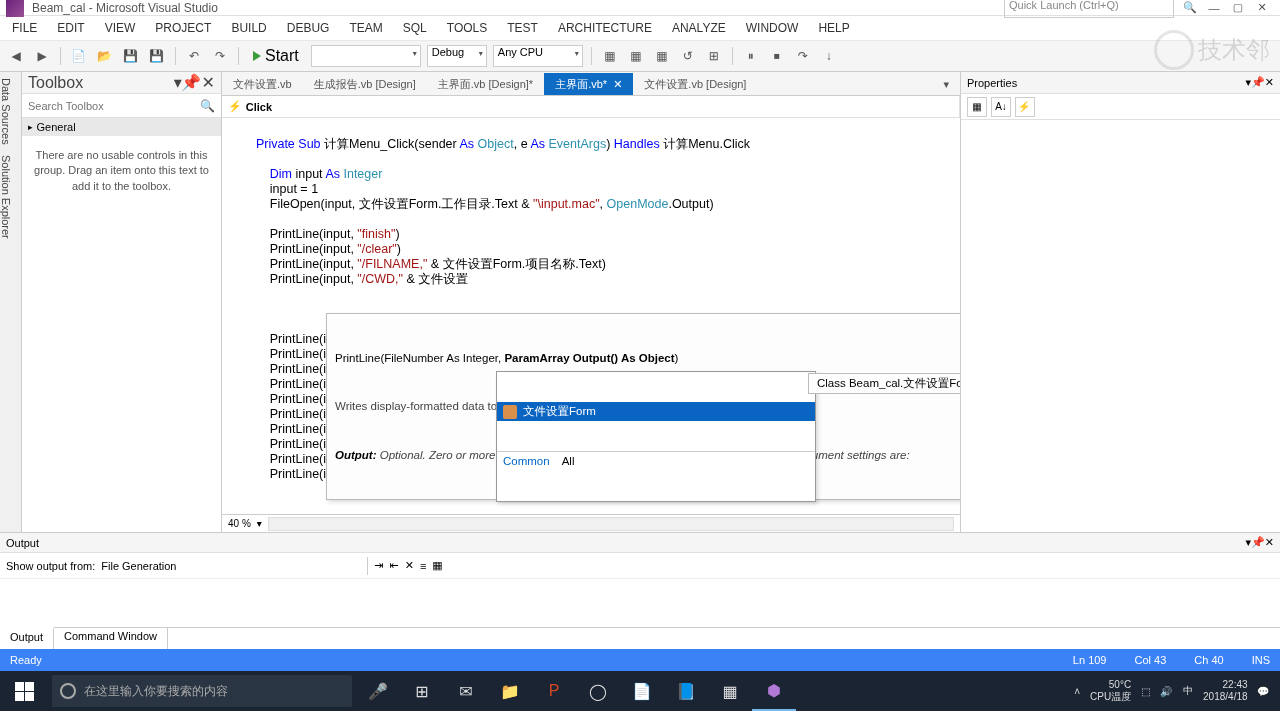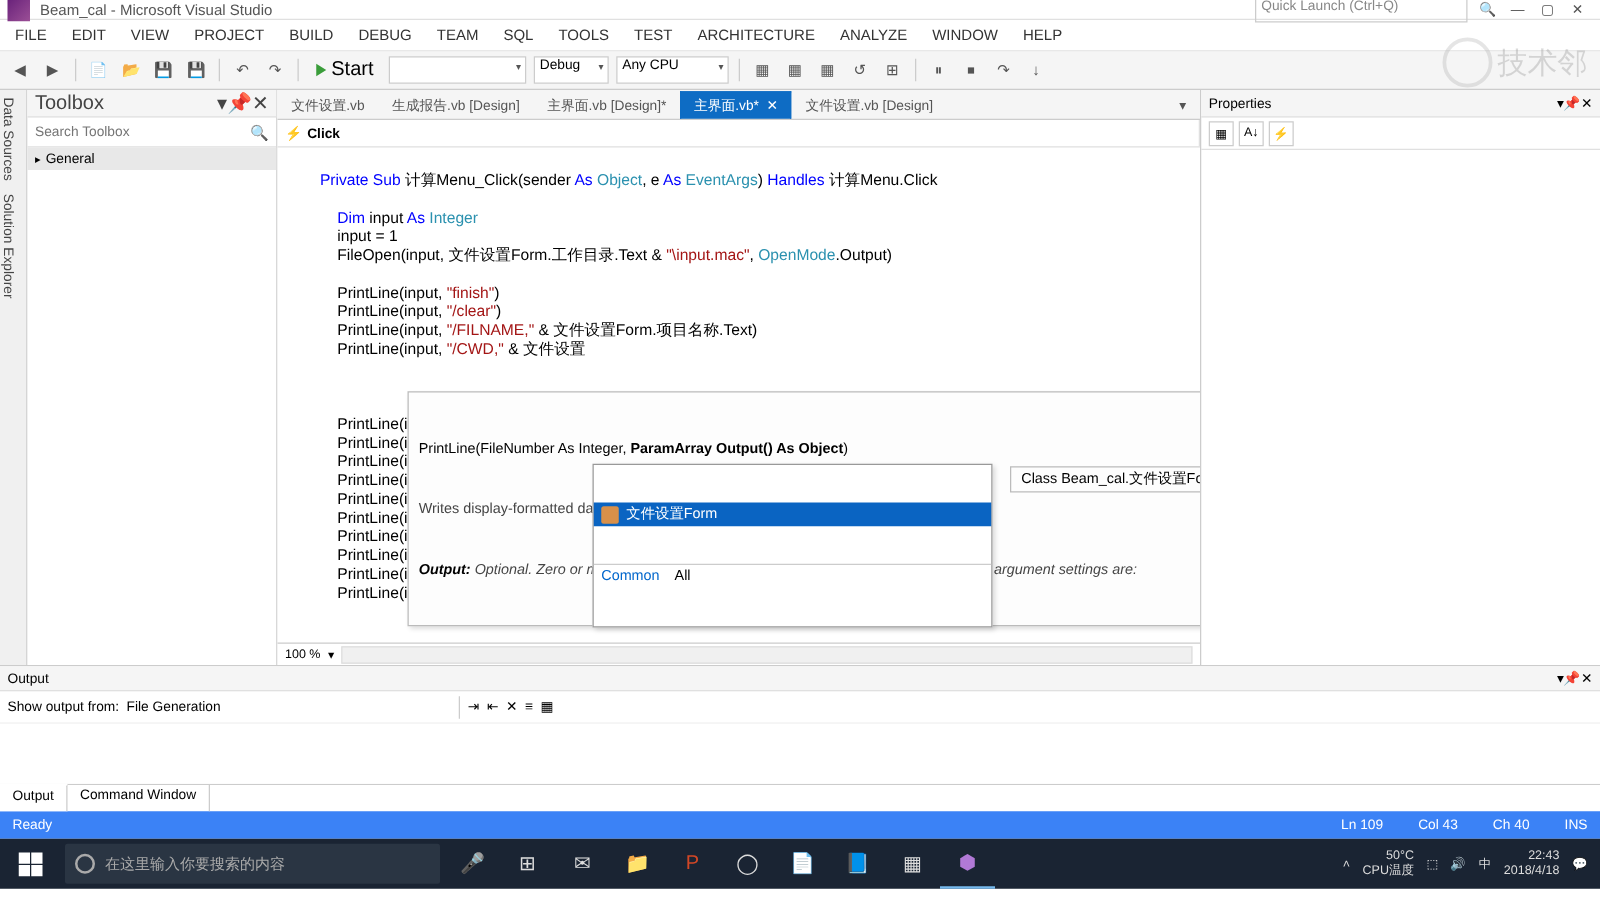--- a/index.html
+++ b/index.html
@@ -54,21 +54,21 @@
 .code .str { color: #a31515; }
 .code .cmt { color: #008000; }
 
 .intelli-sig { position: absolute; left: 104px; top: 195px; background: #fdfdfd; border: 1px solid #bbb; width: 700px; padding: 4px 8px; font-size: 11.5px; font-family: "Segoe UI"; line-height: 1.4; box-shadow: 2px 2px 4px rgba(0,0,0,0.15); }
 .intelli-sig .sig { font-family: Consolas, monospace; }
 .intelli-sig .desc { color: #444; }
 .intelli-sig .out { }
 .intelli-sig .out b { font-style: italic; }
 .intelli-sig .out i { color: #444; }
 
-.intelli-list { position: absolute; left: 252px; top: 253px; background: #fff; border: 1px solid #999; width: 320px; font-size: 11.5px; box-shadow: 2px 2px 4px rgba(0,0,0,0.15); }
+.intelli-list { position: absolute; left: 274px; top: 253px; background: #fff; border: 1px solid #999; width: 320px; font-size: 11.5px; box-shadow: 2px 2px 4px rgba(0,0,0,0.15); }
 .intelli-list .row { padding: 2px 6px; display: flex; align-items: center; gap: 6px; }
 .intelli-list .row.sel { background: #0a64c2; color: #fff; }
 .intelli-list .row .ic { width: 14px; height: 14px; background: #d8904a; border-radius: 2px; }
 .intelli-list .filter { border-top: 1px solid #ccc; padding: 2px 6px; display: flex; gap: 12px; }
 .intelli-list .filter .c { color: #0066cc; }
 .intelli-tip { position: absolute; left: 586px; top: 255px; background: #fdfdfd; border: 1px solid #bbb; padding: 2px 8px; font-size: 11.5px; }
 
 .zoom { height: 18px; border-top: 1px solid #ccc; display: flex; align-items: center; font-size: 10px; padding: 0 6px; gap: 6px; }
 .scrollbar-h { flex:1; height:14px; background:#f0f0f0; border:1px solid #ddd; }
 
@@ -184,20 +184,21 @@
         <span>✕</span>
       </div>
     <div class="search">
         <input placeholder="Search Toolbox" style="">
         <span class="mag">🔍</span>
       </div>
     <div class="gen">
         <span class="tri">▸</span>
         <span>General</span>
       </div>
+    <div class="empty">There are no usable controls in this group. Drag an item onto this text to add it to the toolbox.</div>
   </div>
 
   <div class="editor">
     <div class="tabs">
       <div class="tab">
           <span>文件设置.vb</span>
         </div>
       <div class="tab">
           <span>生成报告.vb [Design]</span>
         </div>
@@ -227,21 +228,21 @@
         <div class="desc">Writes display-formatted data to a sequential file.</div>
         <div class="out"><b>Output:</b> <i>Optional. Zero or more comma-delimited expressions to write to a file.The Output argument settings are:</i></div>
       </div>
       <div class="intelli-list">
         <div class="row sel"><div class="ic"></div><span>文件设置Form</span></div>
         <div class="filter"><span class="c">Common</span><span>All</span></div>
       </div>
       <div class="intelli-tip">Class Beam_cal.文件设置Form</div>
     </div>
     <div class="zoom">
-      <span>100 %</span>
+      <span>40 %</span>
         <span>▾</span>
       <div class="scrollbar-h"></div>
     </div>
   </div>
 
   <div class="props">
     <div class="hdr">
         <span>Properties</span>
         <span class="sp"></span>
         <span>▾</span> 

